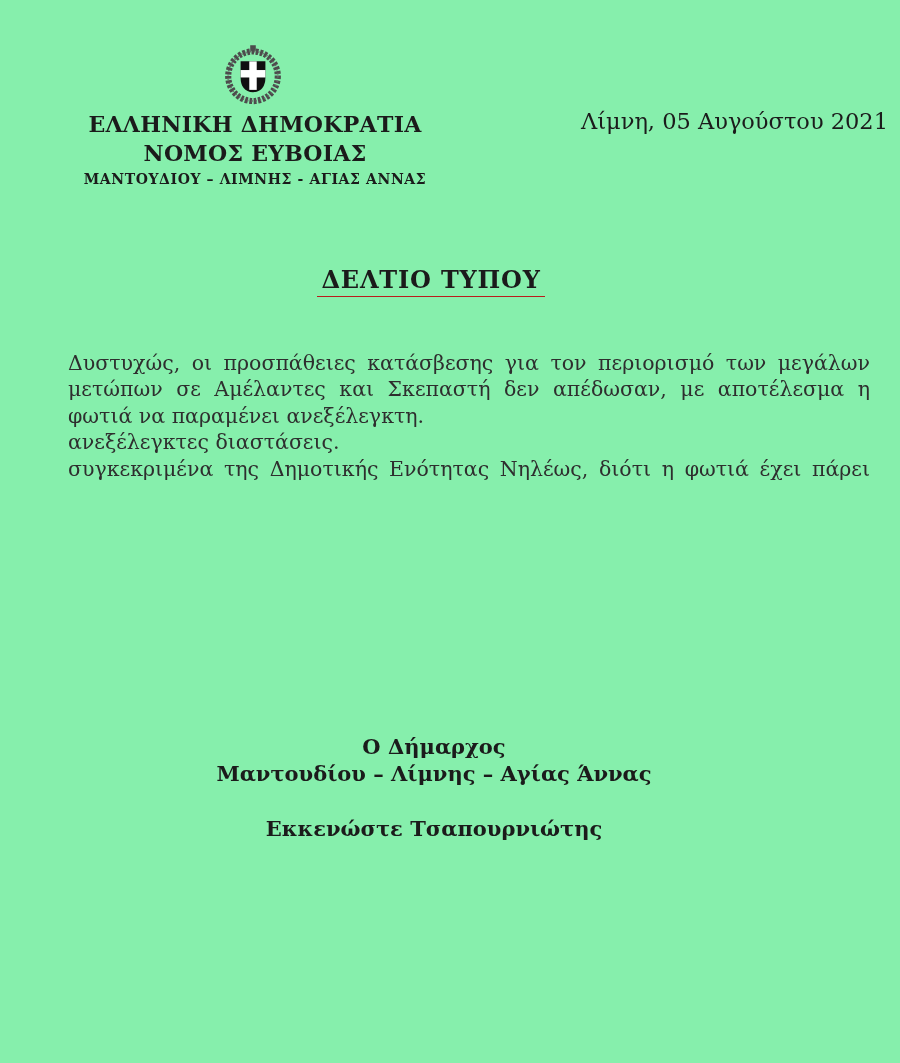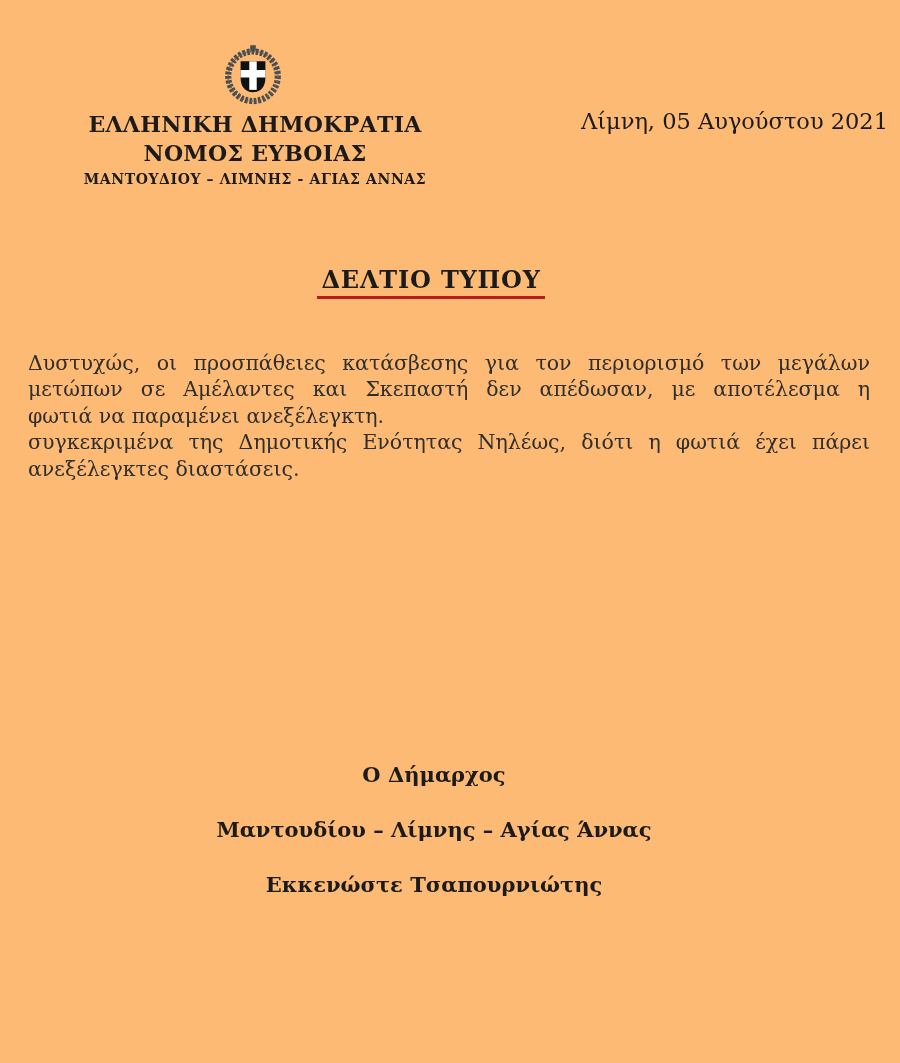--- a/index.html
+++ b/index.html
@@ -4,21 +4,21 @@
 <style>
   html, body {
     margin: 0;
     padding: 0;
     background: #ffffff;
   }
   .page {
     position: relative;
     width: 900px;
     height: 1063px;
-    background: #fdba74;
+    background: #86efac;
     overflow: hidden;
     font-family: "DejaVu Serif", "Liberation Serif", serif;
     color: #1f1f1f;
   }
 
   
   .emblem {
     position: absolute;
     left: 222px;
     top: 44px;
@@ -68,56 +68,56 @@
     left: 0;
     width: 862px;
     text-align: center;
   }
   .doc-title {
     display: inline-block;
     font-weight: bold;
     font-size: 24px;
     letter-spacing: 0.8px;
     color: #1b1b1b;
-    border-bottom: 3px solid #b91c1c;
+    border-bottom: 1px solid #b91c1c;
     padding: 0 4px 2px 4px;
   }
 
   
   .body-text {
     position: absolute;
     left: 28px;
     top: 350px;
     width: 842px;
     font-size: 20.5px;
     line-height: 26.4px;
     color: #2e2e2e;
   }
   .body-line {
     text-align: left;
+    margin-left: 40px;
   }
   .body-line.just {
     text-align: justify;
     text-align-last: justify;
   }
 
   
   .signature {
     position: absolute;
     left: 134px;
     top: 734px;
     width: 600px;
     text-align: center;
     font-weight: bold;
     font-size: 21px;
     color: #1b1b1b;
   }
   .sig-line {
     line-height: 26.5px;
-    margin-top: 28px;
   }
   .sig-name {
     margin-top: 29px;
     line-height: 26.5px;
   }
 </style>
 </head>
 <body>
 
 <div class="page">
@@ -149,22 +149,22 @@
     <span class="doc-title">ΔΕΛΤΙΟ ΤΥΠΟΥ</span>
   </div>
 
   <div class="body-text">
     <div>
         <div class="body-line just">Δυστυχώς, οι προσπάθειες κατάσβεσης για τον περιορισμό των μεγάλων</div>
         <div class="body-line just">μετώπων σε Αμέλαντες και Σκεπαστή δεν απέδωσαν, με αποτέλεσμα η</div>
         <div class="body-line">φωτιά να παραμένει ανεξέλεγκτη.</div>
       </div>
     <div>
+        <div class="body-line">ανεξέλεγκτες διαστάσεις.</div>
         <div class="body-line just">συγκεκριμένα της Δημοτικής Ενότητας Νηλέως, διότι η φωτιά έχει πάρει</div>
-        <div class="body-line">ανεξέλεγκτες διαστάσεις.</div>
       </div>
   </div>
 
   <div class="signature">
     <div class="sig-line">Ο Δήμαρχος</div>
     <div class="sig-line">Μαντουδίου – Λίμνης – Αγίας Άννας</div>
     <div class="sig-name">Εκκενώστε Τσαπουρνιώτης</div>
   </div>
 
 </div>

